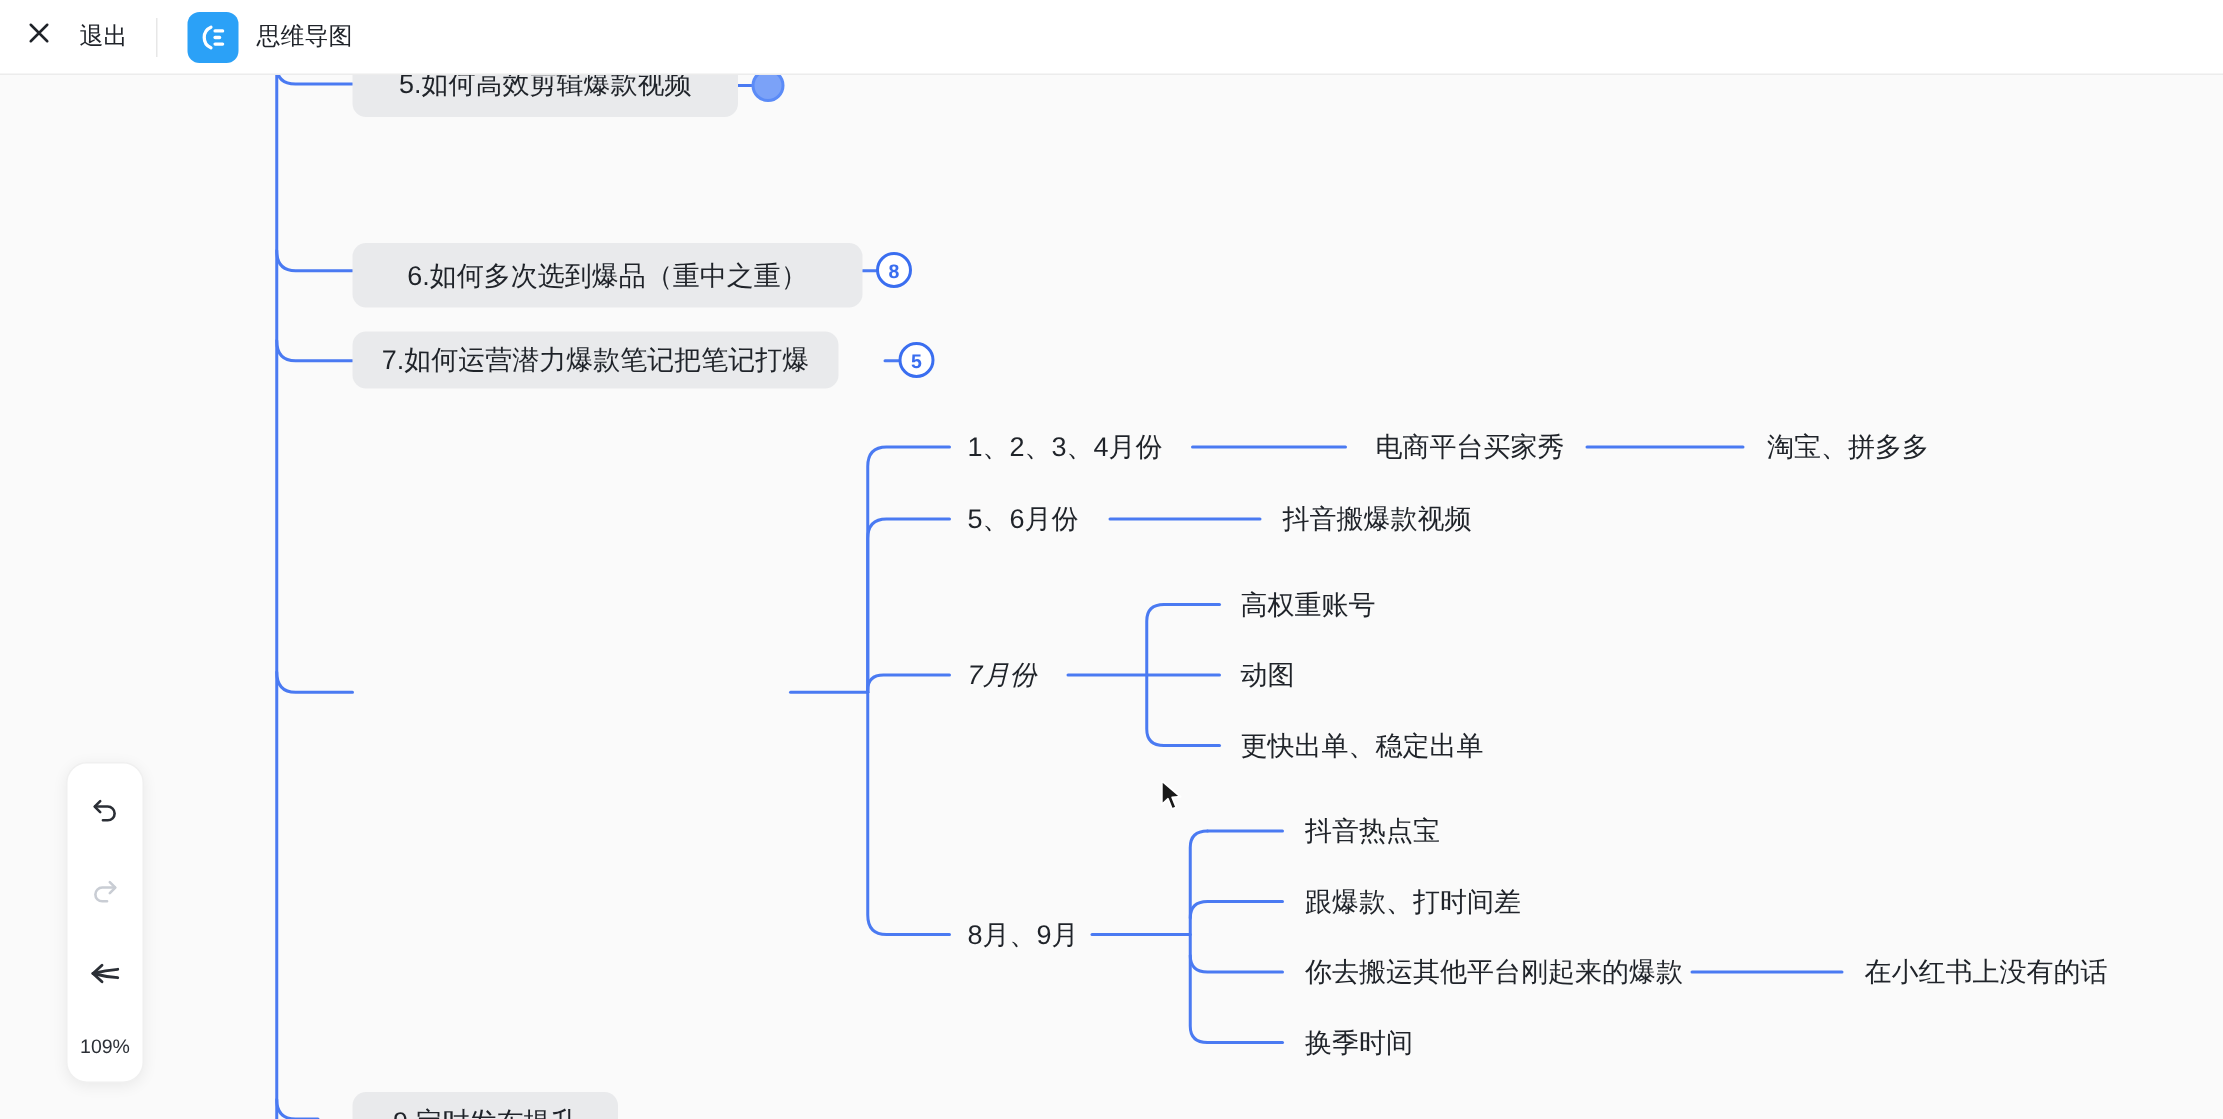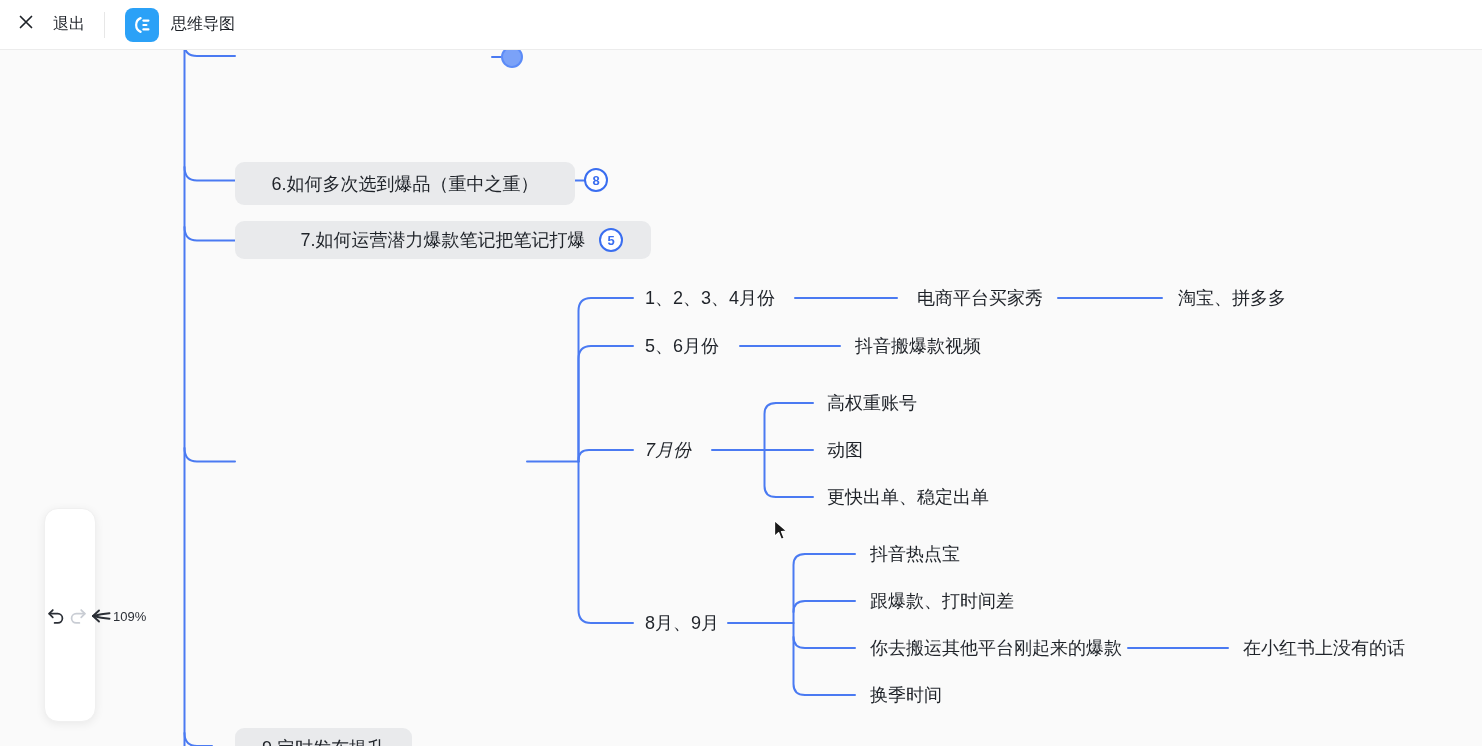--- a/index.html
+++ b/index.html
@@ -44,21 +44,21 @@
   .badge-filled {
     position:absolute; width:22px; height:22px; border-radius:50%;
     background:#7ba2f8; border:2px solid #5b8bf7; cursor:pointer;
   }
 
   
   .float-toolbar {
     position:absolute; left:44px; top:508px; width:52px; height:214px;
     background:#ffffff; border:1px solid #f0f0f0; border-radius:14px;
     box-shadow:0 2px 10px rgba(0,0,0,.07);
-    display:flex; flex-direction:row; align-items:center;
+    display:flex; flex-direction:column; align-items:center;
     justify-content:space-between; padding:18px 0 16px 0; z-index:40;
   }
   .tool-btn { width:26px; height:26px; display:flex; align-items:center; justify-content:center; cursor:pointer; }
   .zoom-label { font-size:13px; color:#2b2f36; }
 
   .cursor { position:absolute; left:773px; top:519px; z-index:60; pointer-events:none; }
 </style>
 </head>
 <body>
 
@@ -118,30 +118,33 @@
     <path d="M728 623 H793.5"></path>
     <path d="M805 554 Q793.5 554 793.5 565 V684 Q793.5 695 805 695"></path>
     <path d="M805 554 H855"></path>
     <path d="M805 695 H855"></path>
     <path d="M793.5 612 Q793.5 601 805 601 H855"></path>
     <path d="M793.5 637 Q793.5 648 805 648 H855"></path>
 
     <path d="M1128 648 H1228"></path>
   </svg>
 
+  <div class="node-box" style="left:235px; top:-16px; width:257px; height:44px;">
+    <span>5.如何高效剪辑爆款视频</span>
+  </div>
   <div class="badge-filled" style="left:501px; top:-4px;"></div>
 
   <div class="node-box" style="left:235px; top:112px; width:340px; height:43px;">
     <span>6.如何多次选到爆品（重中之重）</span>
   </div>
   <div class="badge" style="left:584px; top:118px;">
     <span>8</span>
   </div>
 
-  <div class="node-box" style="left:235px; top:171px; width:416px; height:38px;">
+  <div class="node-box" style="left:235px; top:171px; width:324px; height:38px;">
     <span>7.如何运营潜力爆款笔记把笔记打爆</span>
   </div>
   <div class="badge" style="left:599px; top:178px;">
     <span>5</span>
   </div>
 
 
   <div class="node-box" style="left:235px; top:678px; width:177px; height:40px;">
     <span>9.定时发布提升</span>
   </div>

